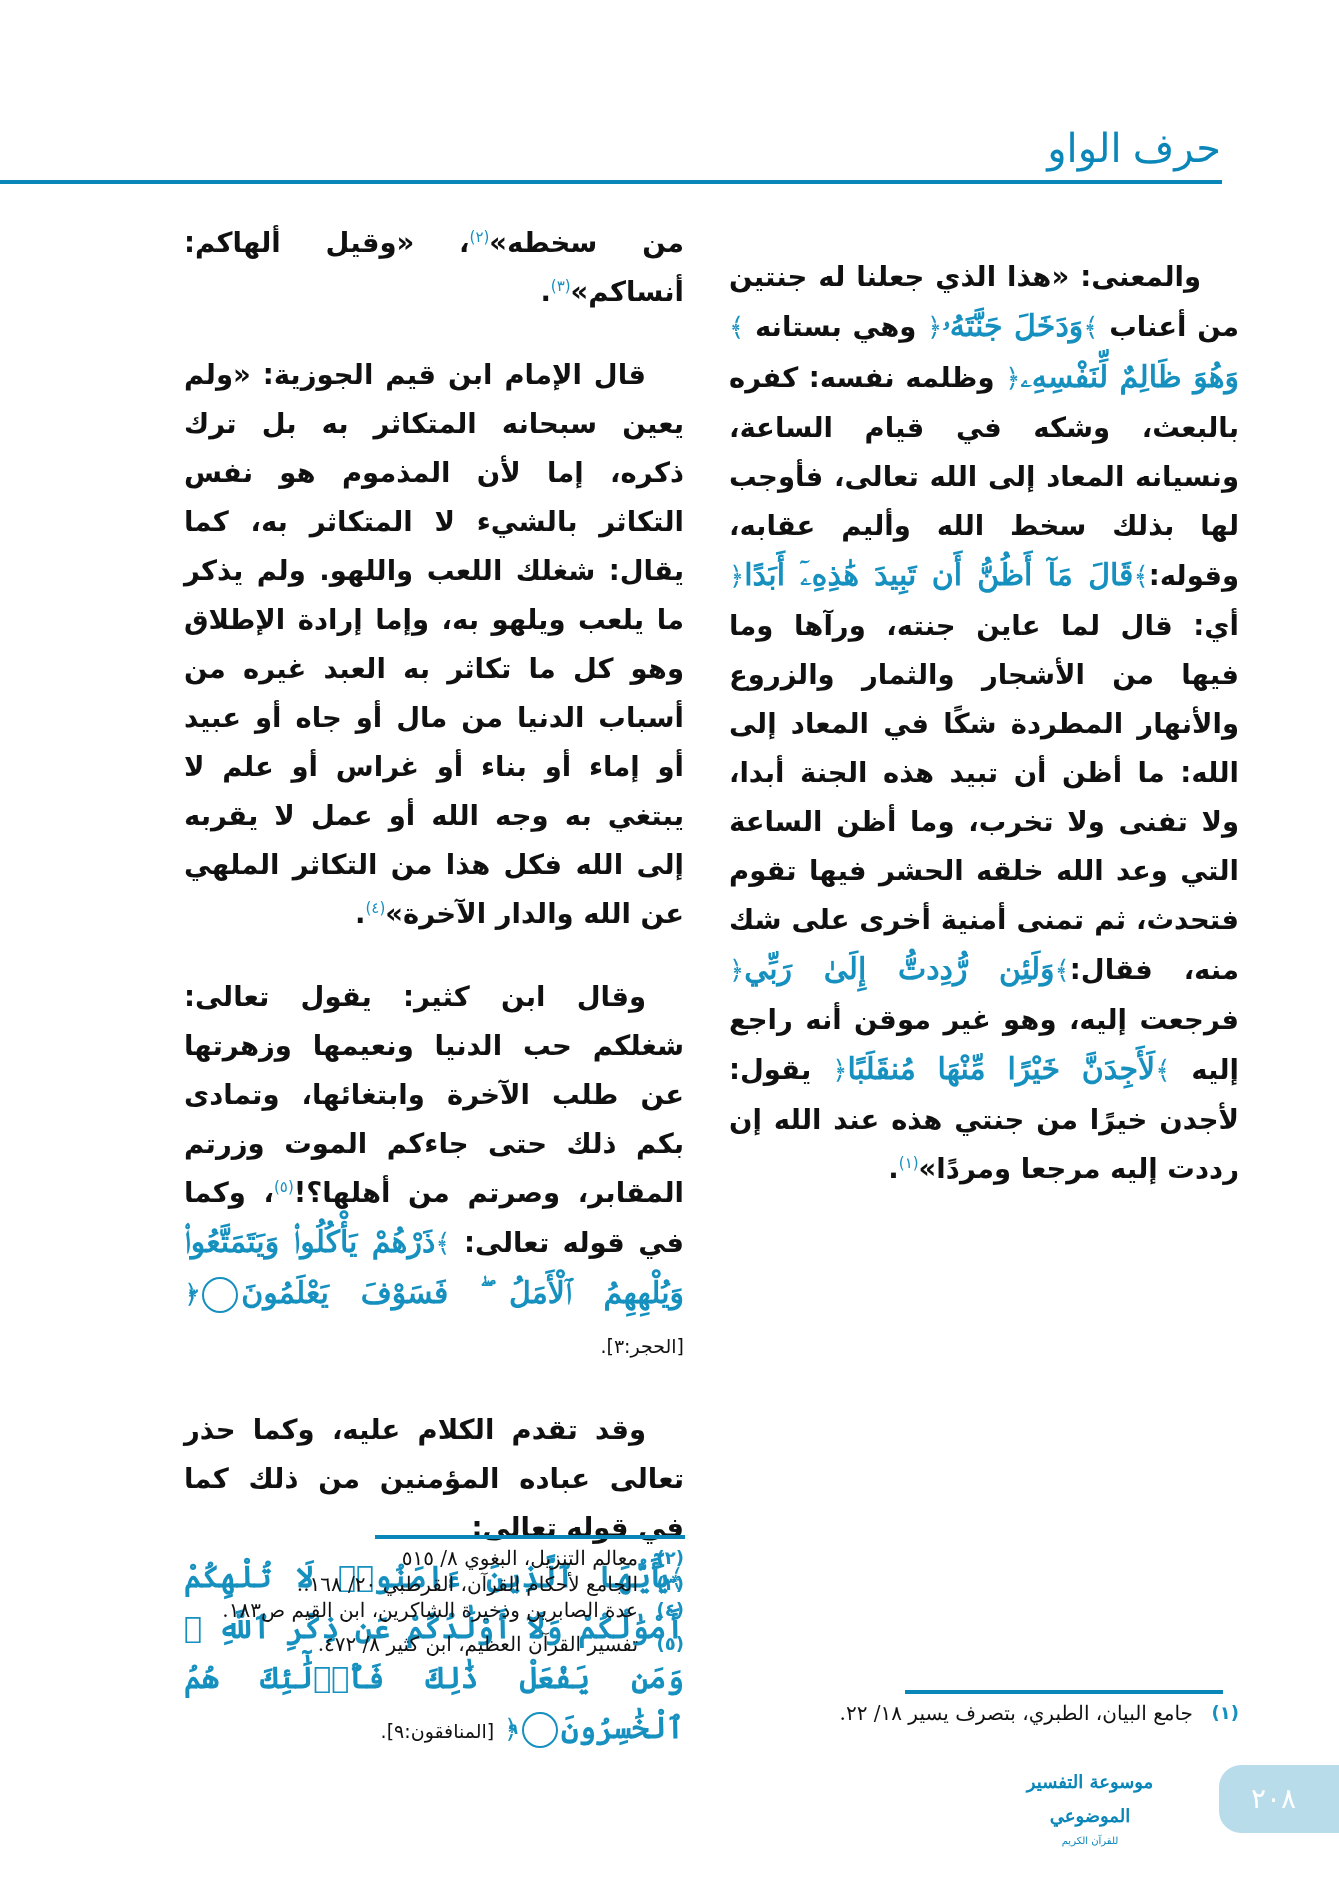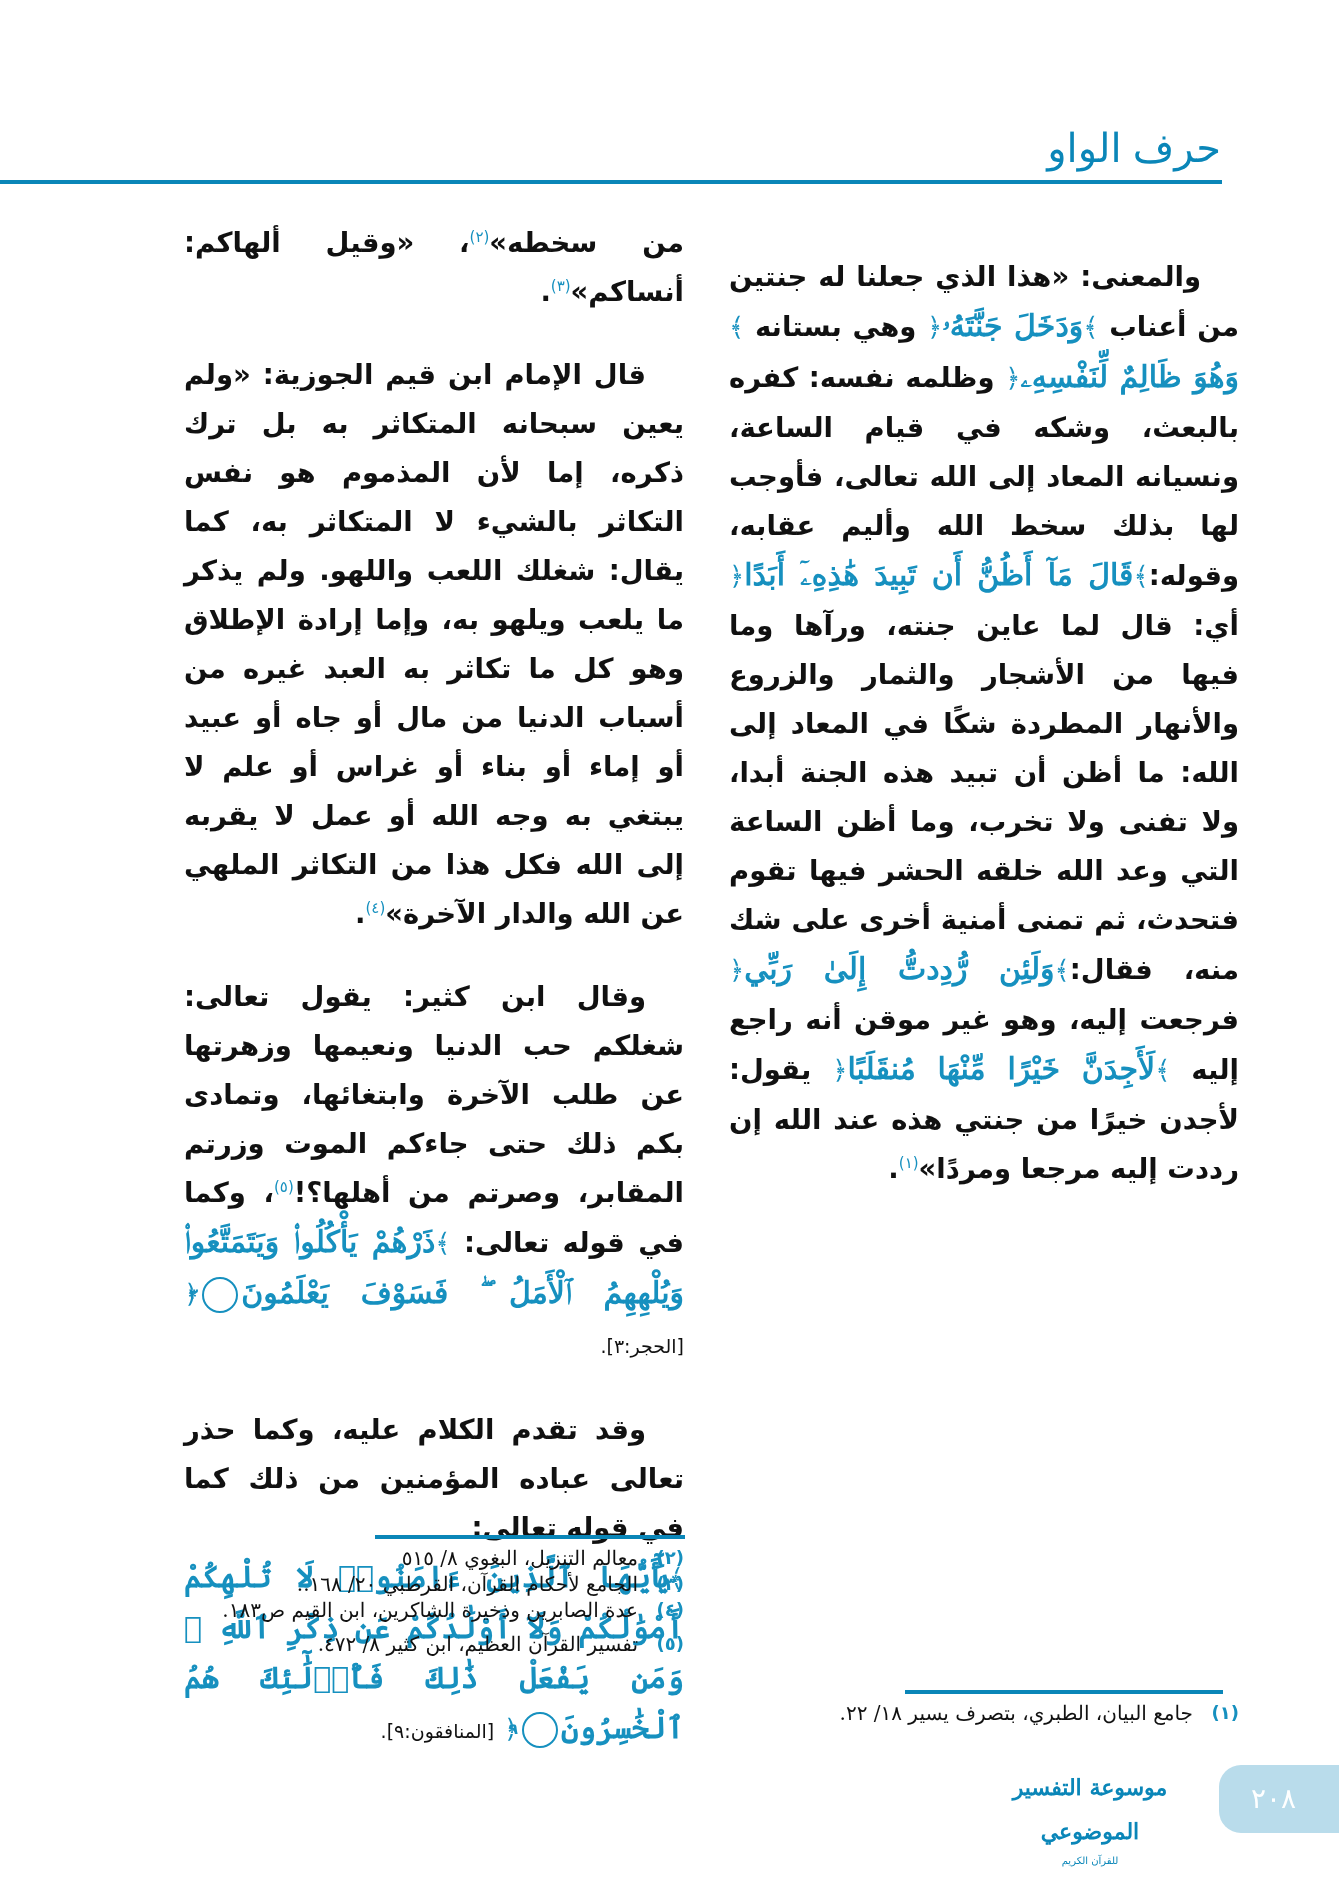--- a/index.html
+++ b/index.html
@@ -59,21 +59,21 @@
   .page-badge {
     position: absolute; left: 1219px; top: 1765px; width: 140px; height: 68px;
     background: #b9dceb; border-radius: 22px 0 0 22px; color: #ffffff;
     font-family: "DejaVu Serif", serif; font-size: 28px; line-height: 68px;
     text-align: left; padding-left: 32px; box-sizing: border-box;
   }
   .logo {
     position: absolute; left: 1000px; top: 1765px; width: 180px; text-align: center;
     color: #0a86b8; font-family: "DejaVu Serif", serif; direction: rtl;
   }
-  .logo .logo-main { font-size: 22px; font-weight: bold; line-height: 44px; letter-spacing: -1px; }
+  .logo .logo-main { font-size: 18px; font-weight: bold; line-height: 34px; letter-spacing: -1px; }
   .logo .logo-sub { font-size: 10px; line-height: 16px; }
 </style>
 </head>
 <body>
 
 <div class="header-title">حرف الواو</div>
 <div class="header-rule"></div>
 
 <div class="column col-right">
   <p class="para indent">

